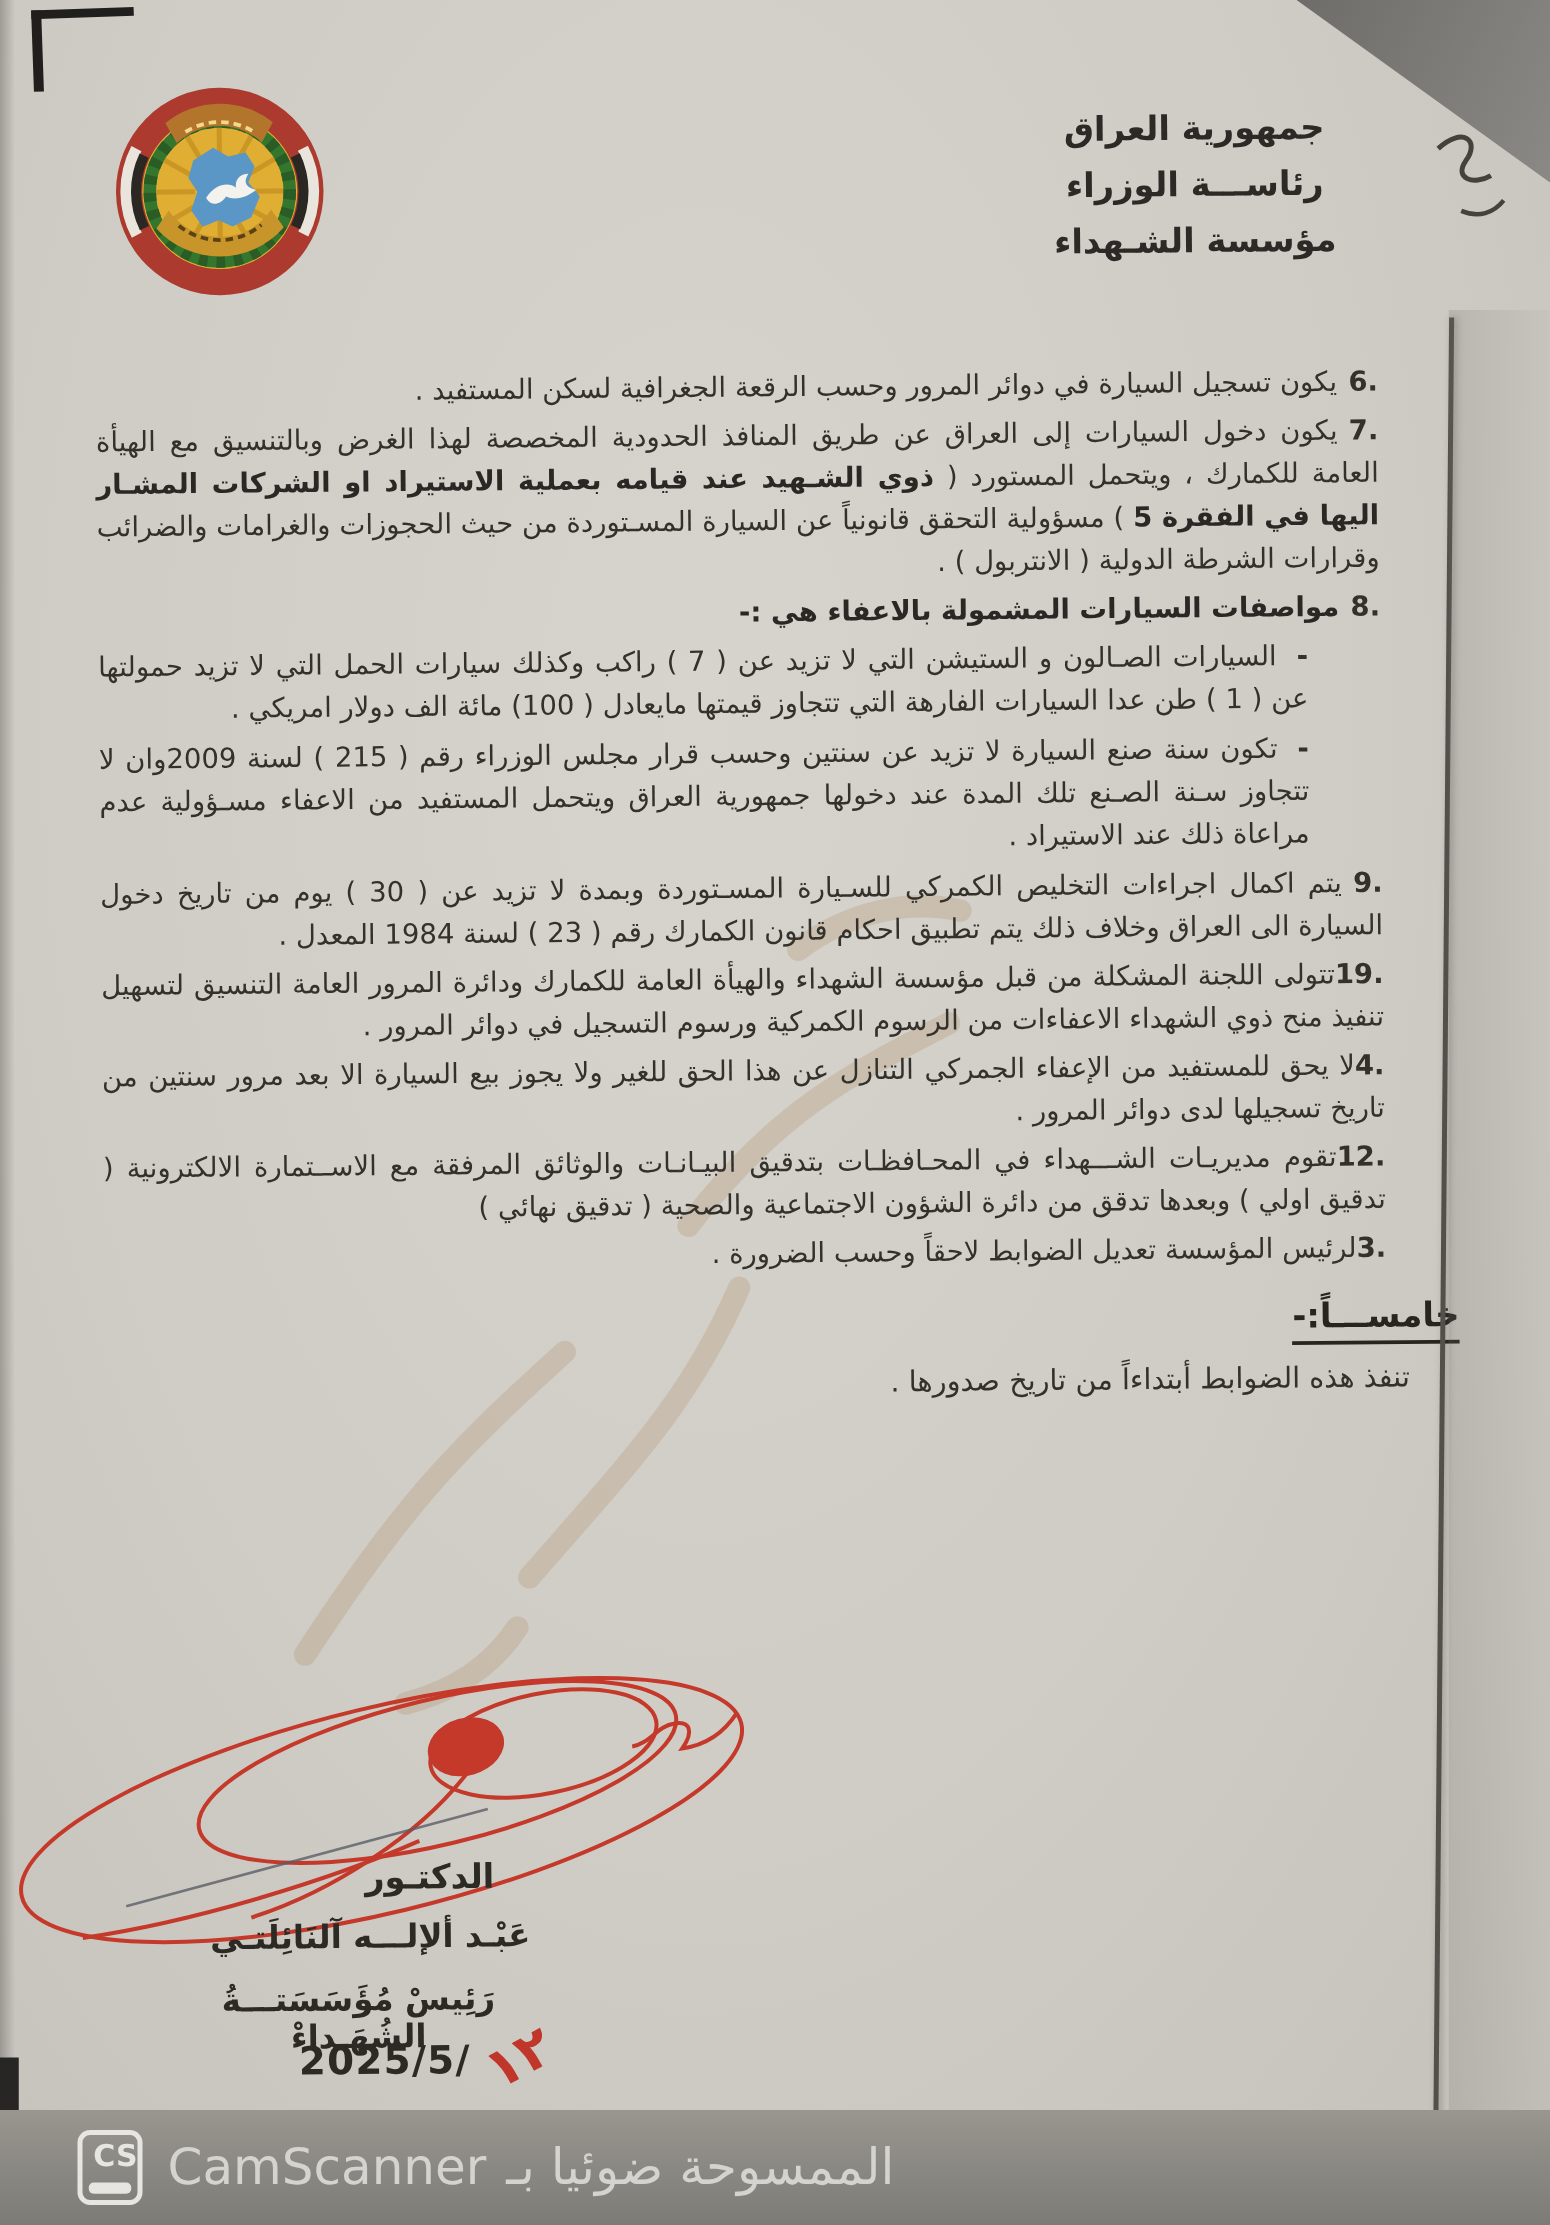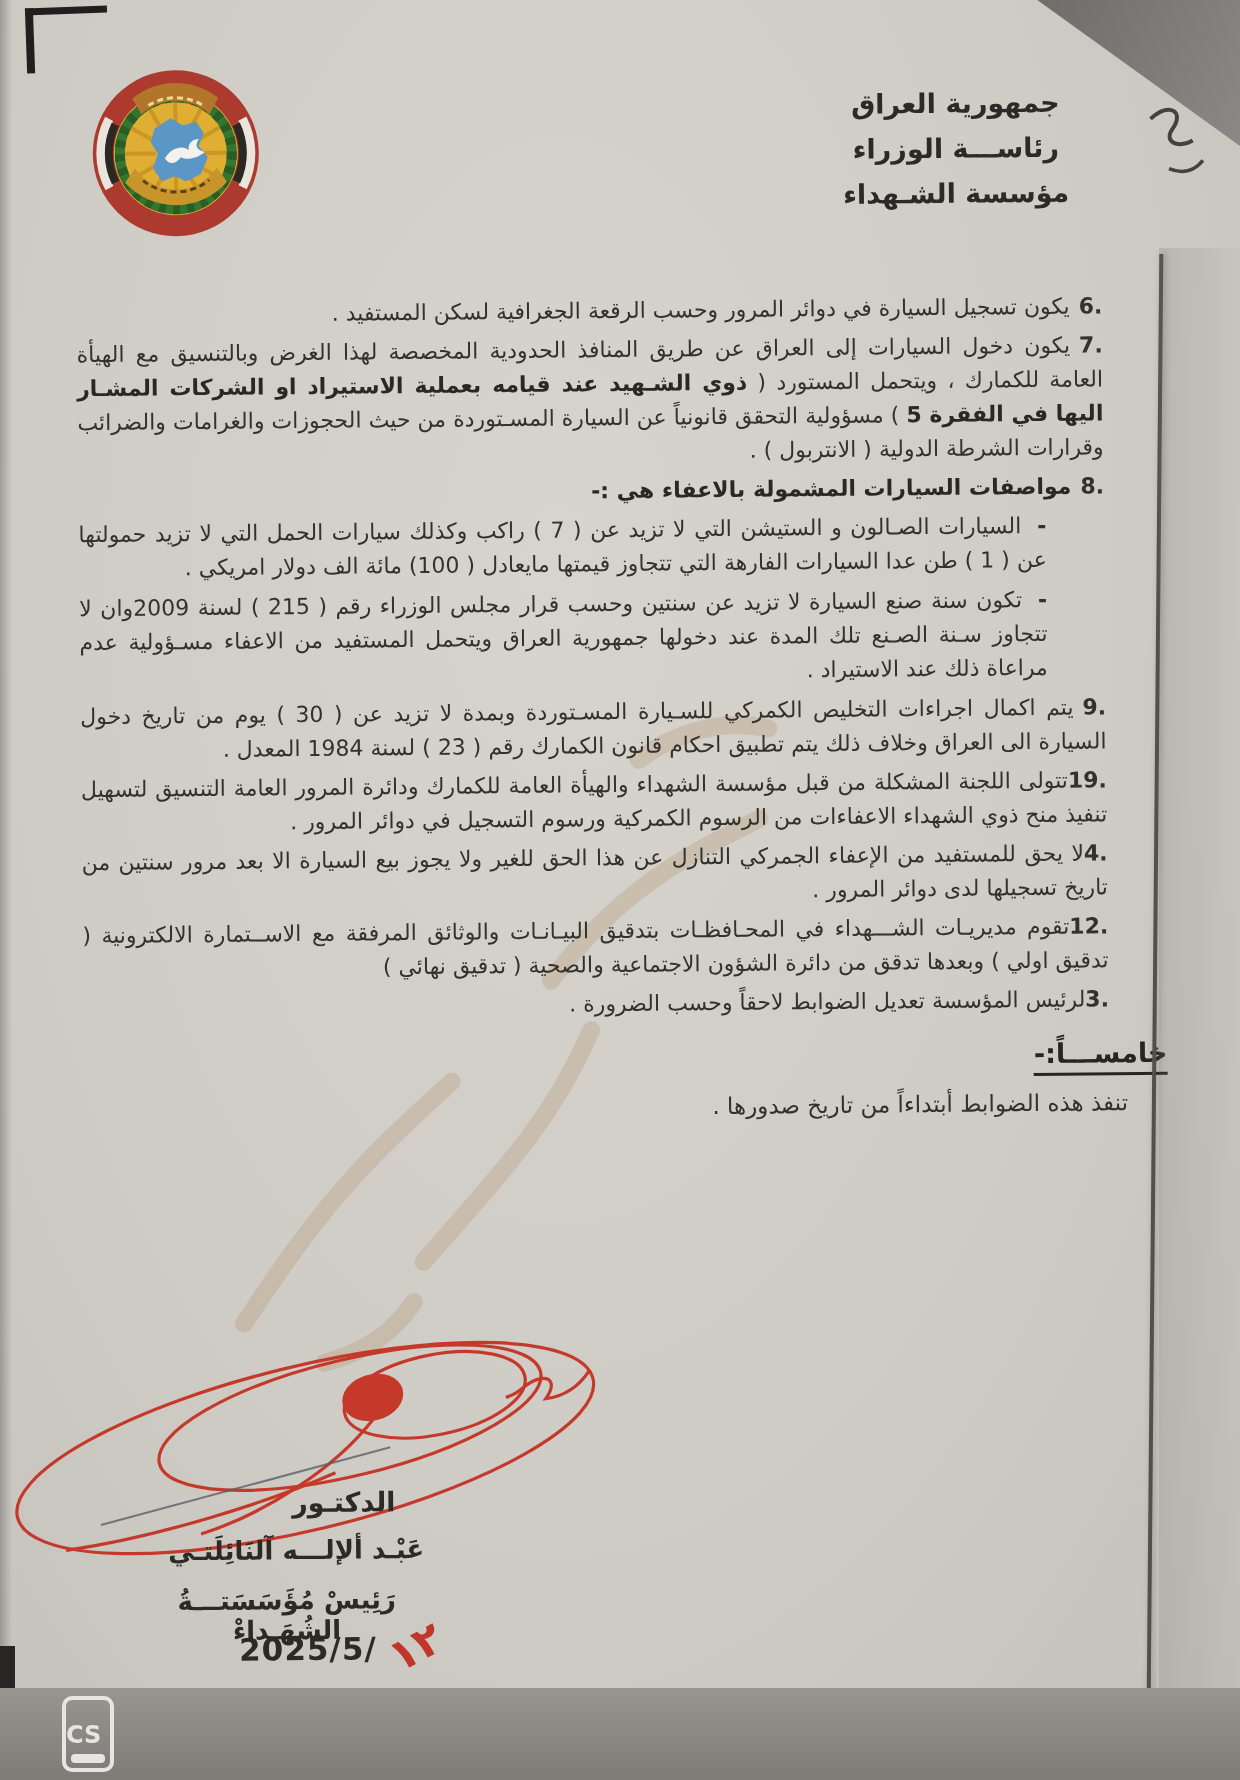--- a/index.html
+++ b/index.html
@@ -54,23 +54,23 @@
            font-weight:bold;font-size:26px;color:#2c2a25;direction:rtl;}
   .sig-date{position:absolute;left:232px;top:1628px;display:flex;align-items:flex-start;
             direction:ltr;}
   .date-printed{font-weight:bold;font-size:31px;letter-spacing:1px;color:#2c2a25;}
   .date-day{font-size:44px;color:#c0362a;font-weight:bold;margin-left:16px;
             transform:rotate(-28deg) translateY(-10px);display:inline-block;}
 
   .scanbar{position:absolute;left:0;bottom:0;width:1240px;height:92px;box-sizing:border-box;
            background:linear-gradient(180deg,#98968f,#7d7b76);
            display:flex;align-items:center;padding-left:62px;gap:20px;}
-  .badge{width:52px;height:76px;border:4px solid #e7e5e1;border-radius:10px;position:relative;
-         color:#e7e5e1;font-weight:bold;font-size:24px;display:flex;justify-content:flex-start;
-         padding-top:21px;box-sizing:border-box;}
+  .badge{width:52px;height:60px;border:4px solid #e7e5e1;border-radius:10px;position:relative;
+         color:#e7e5e1;font-weight:bold;font-size:24px;display:flex;justify-content:flex-end;
+         padding-top:3px;box-sizing:border-box;}
   .bbar{position:absolute;left:5px;right:5px;bottom:5px;height:9px;background:#e7e5e1;border-radius:4px;}
   .scan-text{font-size:40px;color:#d5d3cf;display:flex;gap:16px;align-items:baseline;}
   .scan-text .ar{direction:rtl;unicode-bidi:embed;}
 </style>
 </head>
 <body>
 
 <div class="stage">
   <div class="paper"></div>
 
@@ -180,14 +180,18 @@
   <div class="wedge"></div>
   <div class="redge"></div>
   <div class="rshade"></div>
   <div class="notch"></div>
 
   <div class="scanbar">
     <div class="badge">
       <span>CS</span>
       <i class="bbar"></i>
     </div>
+    <div class="scan-text">
+      <span>CamScanner</span>
+      <span class="ar">الممسوحة ضوئيا بـ</span>
+    </div>
   </div>
 </div>
 
 </body></html>

